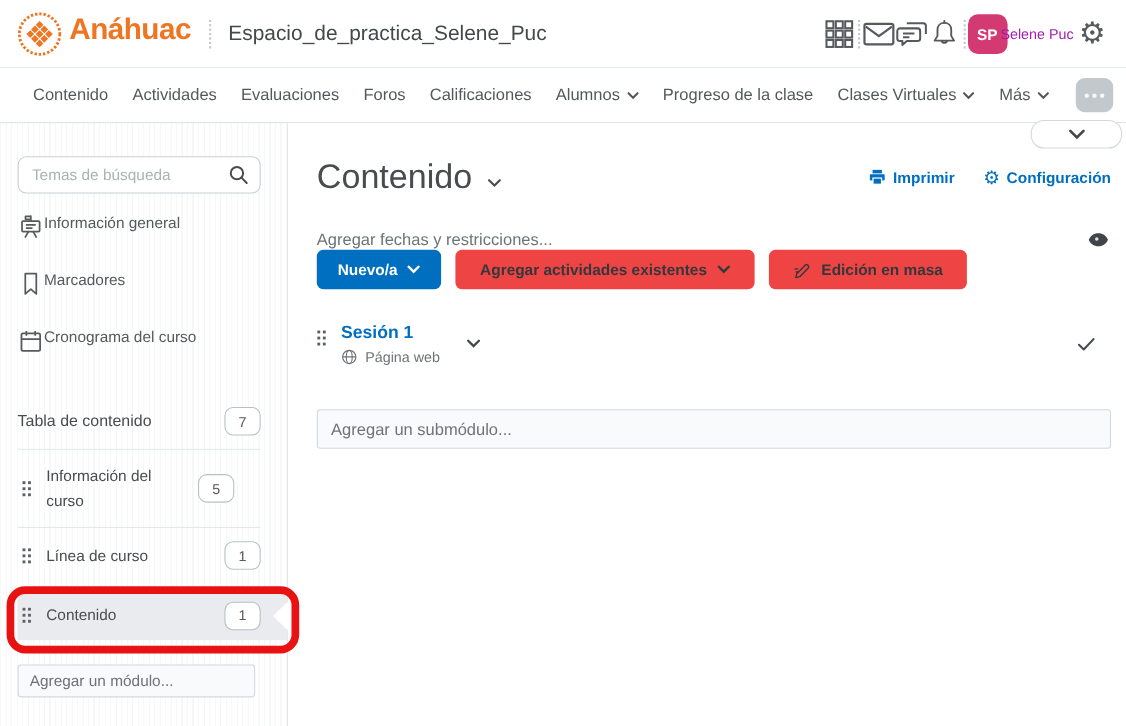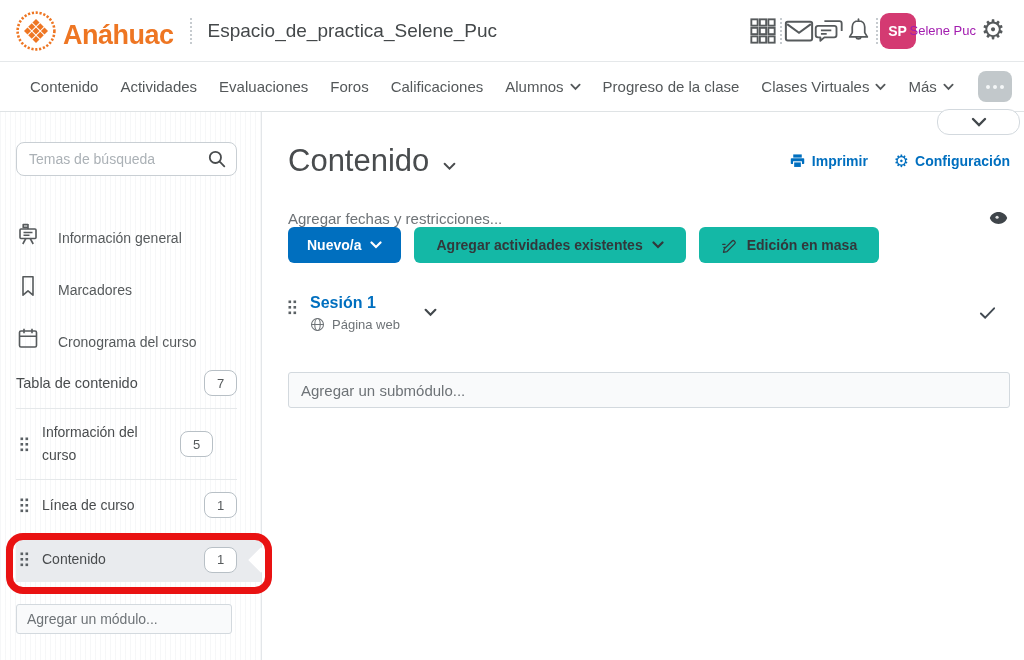--- a/index.html
+++ b/index.html
@@ -2,21 +2,21 @@
 <html><head>
 <meta charset="utf-8">
 <style>
   * { margin:0; padding:0; box-sizing:border-box; }
   html,body { width:1024px; height:660px; overflow:hidden; background:#fff;
     font-family:"Liberation Sans","DejaVu Sans",sans-serif; color:#494c4e; }
 
   
   .topbar { height:62px; display:flex; align-items:center; padding:0 16px;
     background:#fff; border-bottom:1px solid #e5e8ea; }
-  .logo { display:flex; align-items:flex-end; gap:7px; cursor:pointer; }
+  .logo { display:flex; align-items:flex-start; gap:7px; cursor:pointer; }
   .logo-word { font-size:27px; font-weight:bold; color:#ee7623; letter-spacing:-0.5px; }
   .vdots { border-left:2px dotted #c6cbcf; height:26px; margin:0 16px; }
   .course-title { font-size:19px; color:#44484a; }
   .top-right { margin-left:auto; display:flex; align-items:center; }
   .hicon { width:30px; height:30px; display:flex; align-items:center; justify-content:center; cursor:pointer; }
   .avatar { width:36px; height:36px; border-radius:9px; background:#d43a72; color:#fff;
     font-weight:bold; font-size:14px; display:flex; align-items:center; justify-content:center; cursor:pointer; }
   .user-name { font-size:13px; color:#a21caf; margin:0 2px 0 -6px; cursor:pointer; }
   .gear-glyph { font-size:27px; color:#565a5c; line-height:1; }
 
@@ -37,21 +37,21 @@
     background-image:repeating-linear-gradient(90deg, rgba(200,206,212,0.16) 0 1px, transparent 1px 5px); }
   .search-wrap { position:relative; }
   .search-input { width:100%; height:34px; border:1px solid #c9cfd4; border-radius:8px;
     padding:0 34px 0 12px; font-size:14px; color:#494c4e; background:#fff; outline:none;
     font-family:inherit; }
   .search-input::placeholder { color:#abb1b6; }
   .search-btn { position:absolute; right:8px; top:5px; width:24px; height:24px; border:none;
     background:transparent; cursor:pointer; display:flex; align-items:center; justify-content:center; }
 
   .side-links { margin-top:18px; }
-  .side-link { height:52px; display:flex; align-items:flex-end; gap:18px; cursor:pointer; }
+  .side-link { height:52px; display:flex; align-items:flex-start; gap:0; cursor:pointer; }
   .side-link .lbl { font-size:14px; color:#565a5c; }
 
   .toc-row { margin-top:8px; height:50px; display:flex; align-items:center; justify-content:space-between; cursor:pointer; }
   .toc-row .lbl { font-size:14.5px; color:#494c4e; }
   .badge { min-width:33px; height:26px; border:1px solid #b8c0c6; border-radius:8px; background:#fff;
     color:#565a5c; font-size:13px; display:flex; align-items:center; justify-content:center; padding:0 8px; }
   .sdivider { border:none; border-top:1px solid #e5e8ea; margin:0; }
 
   .module-row { display:flex; align-items:center; gap:13px; padding:12px 0 12px 4px;
     position:relative; cursor:pointer; }
@@ -86,21 +86,21 @@
 
   .dates-row { margin-top:30px; display:flex; align-items:center; justify-content:space-between; }
   .ghost-text { font-size:15px; color:#6e7377; cursor:text; }
   .desc-row { margin-top:20px; }
   .eye-btn { border:none; background:transparent; cursor:pointer; padding:2px; }
 
   .btn-row { display:flex; align-items:center; gap:13px; }
   .btn { height:36px; border:none; border-radius:6px; font-size:14px; font-weight:bold;
     font-family:inherit; display:flex; align-items:center; gap:9px; cursor:pointer; }
   .btn-primary { background:#006fbf; color:#fff; padding:0 19px; }
-  .btn-gray { background:#14b8a6; color:#32383b; padding:0 22px; }
+  .btn-gray { background:#ef4444; color:#32383b; padding:0 22px; }
 
   .session-row { margin-top:31px; display:flex; align-items:flex-start; }
   .session-handle { margin-top:6px; }
   .session-body { margin-left:13px; }
   .session-title { color:#006fbf; font-size:16px; font-weight:600; text-decoration:none; cursor:pointer; }
   .session-meta { margin-top:5px; display:flex; align-items:center; gap:7px; color:#6e7377; font-size:13px; }
   .session-chev { margin:14px 0 0 24px; cursor:pointer; }
   .session-check { margin-left:auto; margin-top:12px; padding-right:14px; }
 
   .add-sub-input { margin-top:40px; width:100%; height:36px; border:1px solid #d3d9de;

